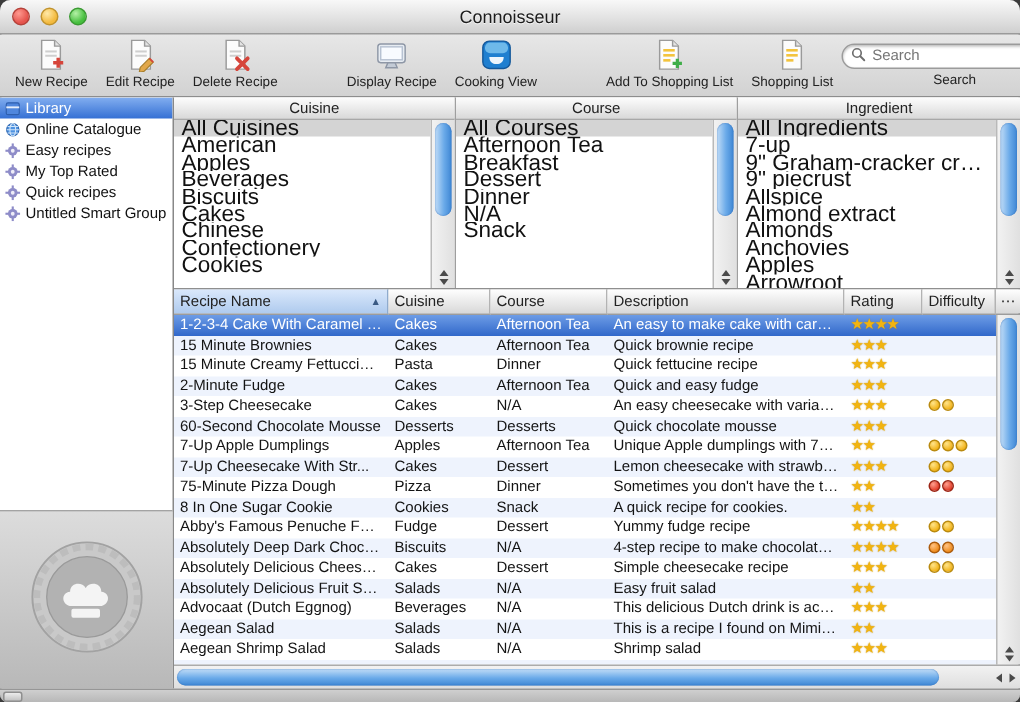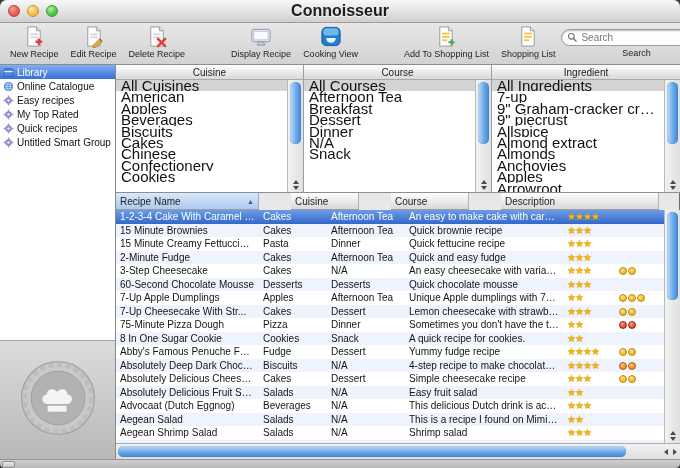--- a/index.html
+++ b/index.html
@@ -6,21 +6,21 @@
   body{width:680px;height:468px;background:#3c3c3c;font-family:"Liberation Sans",sans-serif;overflow:hidden;-webkit-font-smoothing:antialiased;}
   .window{position:absolute;left:0;top:0;width:680px;height:468px;border-radius:7px 7px 5px 5px;overflow:hidden;background:#e8e8e8;box-shadow:0 0 0 1px #6b6b6b inset;}
 
   
   .titlebar{height:22px;background:linear-gradient(#f8f8f8,#dcdcdc 70%,#cfcfcf);border-bottom:1px solid #9a9a9a;position:relative;display:flex;align-items:center;justify-content:center;}
   .lights{position:absolute;left:8px;top:5px;display:flex;gap:7px;}
   .light{width:12px;height:12px;border-radius:50%;box-sizing:border-box;}
   .light.red{background:radial-gradient(circle at 35% 30%,#ff9a90,#e5544d 65%);border:1px solid #b5423a;}
   .light.yellow{background:radial-gradient(circle at 35% 30%,#ffe9a8,#f3ba3f 65%);border:1px solid #c1932d;}
   .light.green{background:radial-gradient(circle at 35% 30%,#b4f0a6,#46bf3e 65%);border:1px solid #3a9a32;}
-  .title{font-size:16px;font-weight:bold;color:#1c1c1c;text-shadow:0 1px 0 rgba(255,255,255,.7);}
+  .title{font-size:12px;font-weight:normal;color:#1c1c1c;text-shadow:0 1px 0 rgba(255,255,255,.7);}
 
   
   .toolbar{height:42px;background:linear-gradient(#e7e7e7,#d2d2d2);border-bottom:1px solid #8d8d8d;display:flex;align-items:center;padding:0 4px;box-sizing:border-box;}
   #toolbar-buttons{display:flex;height:100%;padding-top:2px;box-sizing:border-box;}
   .tb-btn{display:flex;flex-direction:column;align-items:center;margin:0 6px 3px 6px;cursor:default;}
   .tb-btn.gap{margin-left:40px;}
   .tb-icon{width:24px;height:23px;}
   .tb-icon svg{width:24px;height:23px;display:block;}
   .tb-label{font-size:9px;color:#222;white-space:nowrap;margin-top:1px;}
   .tb-search{margin-left:auto;margin-right:12px;display:flex;flex-direction:column;align-items:center;}
@@ -54,21 +54,21 @@
   
   .scroll-v{width:16px;flex:0 0 16px;background:linear-gradient(90deg,#f2f2f2,#e0e0e0);border-left:1px solid #b9b9b9;position:relative;box-sizing:border-box;}
   .sthumb{position:absolute;left:2px;right:2px;border-radius:6px;background:linear-gradient(90deg,#c2ddf7,#6aaae9 55%,#3f87d4);box-shadow:inset 0 0 1px #2a6ab8;}
   .sarrow-box{position:absolute;bottom:2px;left:0;right:0;display:flex;flex-direction:column;align-items:center;gap:2px;}
   .sarrow{width:0;height:0;border-left:3.5px solid transparent;border-right:3.5px solid transparent;}
   .sarrow.up{border-bottom:4.5px solid #4a4a4a;}
   .sarrow.down{border-top:4.5px solid #4a4a4a;}
 
   
   .table{flex:1;display:flex;flex-direction:column;min-height:0;}
-  .t-header{display:grid;grid-template-columns:143px 68px 78px 158px 52px 49px 16px;height:17px;flex:0 0 17px;gap:32px;}
+  .t-header{display:grid;grid-template-columns:143px 68px 78px 158px 52px 49px 16px;height:17px;flex:0 0 17px;}
   .th-cell{font-size:10px;display:flex;align-items:center;padding:0 4px;background:linear-gradient(#fefefe,#d8d8d8);border-right:1px solid #b3b3b3;border-bottom:1px solid #9c9c9c;color:#222;white-space:nowrap;overflow:hidden;box-sizing:border-box;cursor:default;}
   .th-cell span{overflow:hidden;text-overflow:ellipsis;white-space:nowrap;}
   .th-cell.sorted{background:linear-gradient(#dae8fb,#aecaee);border-right-color:#8fabcd;}
   .sort-arrow{margin-left:auto;font-size:7px;color:#3a5a84;flex:0 0 auto;}
   .th-cell.overflow{justify-content:center;padding:0;border-right:none;}
   .t-bodywrap{flex:1;display:flex;min-height:0;}
   .t-body{width:548px;flex:0 0 548px;overflow:hidden;background:#fff;}
   .t-row{display:grid;grid-template-columns:143px 68px 78px 158px 52px 49px;height:13.5px;}
   .t-row.alt{background:#eef3fd;}
   .t-row.sel{background:linear-gradient(#6d9ce6,#3168ca);}

